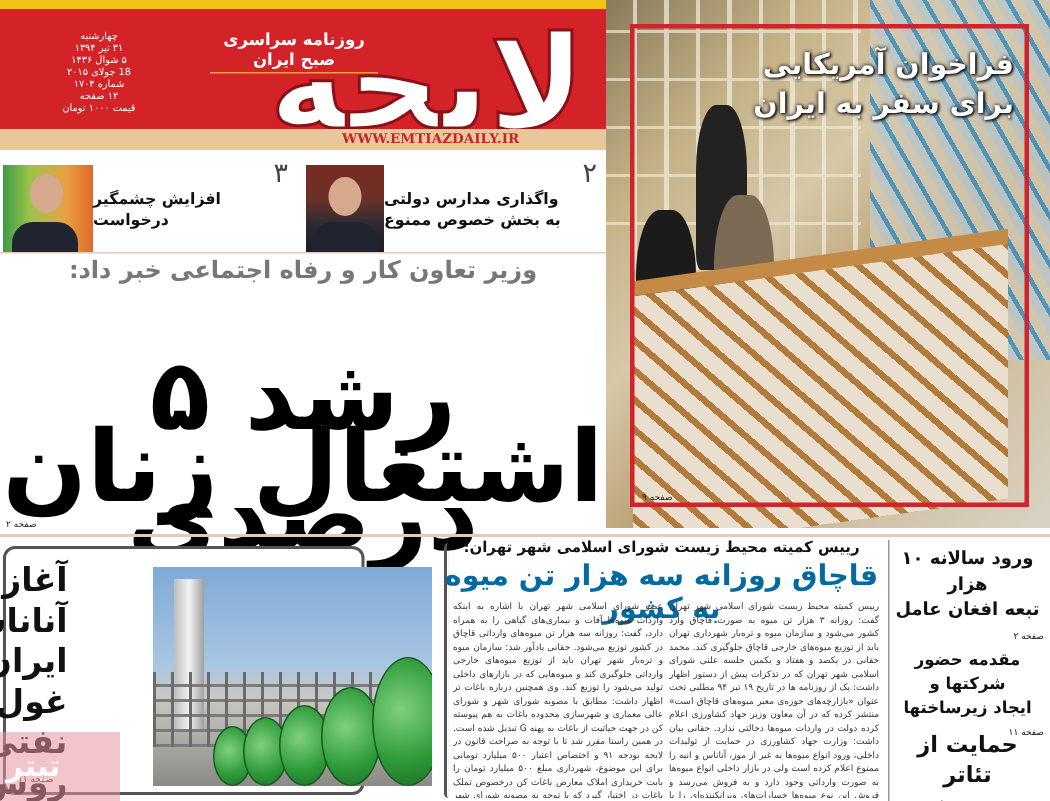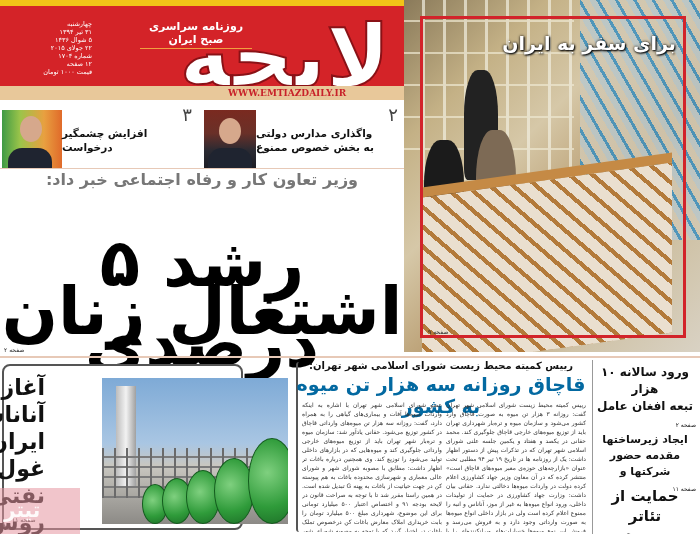--- a/index.html
+++ b/index.html
@@ -17,21 +17,21 @@
     text-shadow: 0 0 0 #fff;
     -webkit-text-stroke: 2px #8a1116;
   }
   .slogan {
     position: absolute; left: 140px; top: 14px; width: 112px;
     color: #fff; font-size: 11px; font-weight: bold; direction: rtl; text-align: center;
     border-bottom: 1px solid #f0a040; padding-bottom: 2px;
   }
   .dateblock {
     position: absolute; left: 40px; top: 14px; width: 52px;
-    color: #fff; font-size: 6.5px; line-height: 8px; direction: rtl; text-align: right;
+    color: #fff; font-size: 6.5px; line-height: 8px; direction: rtl; text-align: center;
   }
   .site-url {
     position: absolute; left: 228px; top: 88px; color: #c8222a; font-family: "DejaVu Serif", serif;
     font-weight: bold; font-size: 9px; letter-spacing: 0;
   }
 
   
   .teasers { position: absolute; left: 0; top: 100px; width: 404px; height: 68px; background: #fff; }
   .teaser { position: absolute; top: 4px; height: 62px; }
   .teaser .num { position: absolute; top: 0; font-size: 18px; color: #444; font-family: "DejaVu Serif", serif; }
@@ -95,21 +95,21 @@
 <body>
 
 <div class="topstrip"></div>
 <div class="masthead">
   <div class="logo">لایحه</div>
   <div class="slogan">روزنامه سراسری صبح ایران</div>
   <div class="dateblock">
     <div>چهارشنبه</div>
     <div>۳۱ تیر ۱۳۹۴</div>
     <div>۵ شوال ۱۴۳۶</div>
-    <div>۲۲ جولای ۲۰۱۵</div>
+    <div>18 جولای ۲۰۱۵</div>
     <div>شماره ۱۷۰۴</div>
     <div>۱۲ صفحه</div>
     <div>قیمت ۱۰۰۰ تومان</div>
   </div>
 </div>
 <div class="mast-band"></div>
 <div class="site-url">WWW.EMTIAZDAILY.IR</div>
 
 <div class="teasers">
   <div class="teaser" style="left:200px;width:204px;">
@@ -143,20 +143,21 @@
 
 <div class="feature">
   <div class="scaffold"></div>
   <div class="tilewall"></div>
   <div class="person" style="left:60px;top:70px;width:34px;height:110px;background:#222;"></div>
   <div class="person" style="left:20px;top:140px;width:40px;height:110px;background:#1b1b1b;"></div>
   <div class="person" style="left:72px;top:130px;width:40px;height:120px;background:#7d6a55;"></div>
   <div class="railing"></div>
   <div class="redframe"></div>
   <div class="feature-title">
+    <div>فراخوان آمریکایی</div>
     <div>برای سفر به ایران</div>
   </div>
   <div class="pageref" style="left:24px;top:328px;">صفحه ۹</div>
 </div>
 
 <div class="hr-bottom"></div>
 
 <div class="oil-box">
   <div class="oil-photo">
     <div class="chimney"></div>
@@ -188,22 +189,22 @@
   <div class="col" style="left:6px;">عضو شورای اسلامی شهر تهران با اشاره به اینکه واردات میوه‌ها آفات و بیماری‌های گیاهی را به همراه دارد، گفت: روزانه سه هزار تن میوه‌های وارداتی قاچاق در کشور توزیع می‌شود. حقانی یادآور شد: سازمان میوه و تره‌بار شهر تهران باید از توزیع میوه‌های خارجی وارداتی جلوگیری کند و میوه‌هایی که در بازارهای داخلی تولید می‌شود را توزیع کند. وی همچنین درباره باغات تر اظهار داشت: مطابق با مصوبه شورای شهر و شورای عالی معماری و شهرسازی محدوده باغات به هم پیوسته کن در جهت حیاتیت از باغات به پهنه G تبدیل شده است. در همین راستا مقرر شد تا با توجه به صراحت قانون در لایحه بودجه ۹۱ و اختصاص اعتبار ۵۰۰ میلیارد تومانی برای این موضوع، شهرداری مبلغ ۵۰۰ میلیارد تومان را بابت خریداری املاک معارض باغات کن درخصوص تملک باغات در اختیار گیرد که با توجه به مصوبه شورای شهر پیشنهاد می‌شود که شهرداری نسبت به عملیاتی کردن این مصوبه اقدام کند.</div>
 </div>
 
 <div class="briefs">
   <div class="brief" style="top:4px;font-size:12px;line-height:17px;">
     <div>ورود سالانه ۱۰ هزار</div>
     <div>تبعه افغان عامل</div>
     <span class="ref">صفحه ۲</span>
   </div>
   <div class="brief" style="top:72px;font-size:11px;line-height:16px;">
+    <div>مقدمه حضور شرکتها و</div>
     <div>ایجاد زیرساختها</div>
-    <div>مقدمه حضور شرکتها و</div>
     <span class="ref">صفحه ۱۱</span>
   </div>
   <div class="brief" style="top:126px;font-size:15px;line-height:20px;">
     <div>حمایت از تئاتر</div>
     <div>تحت هر شرایطی</div>
 
   </div>
 </div>
 
 </body></html>

